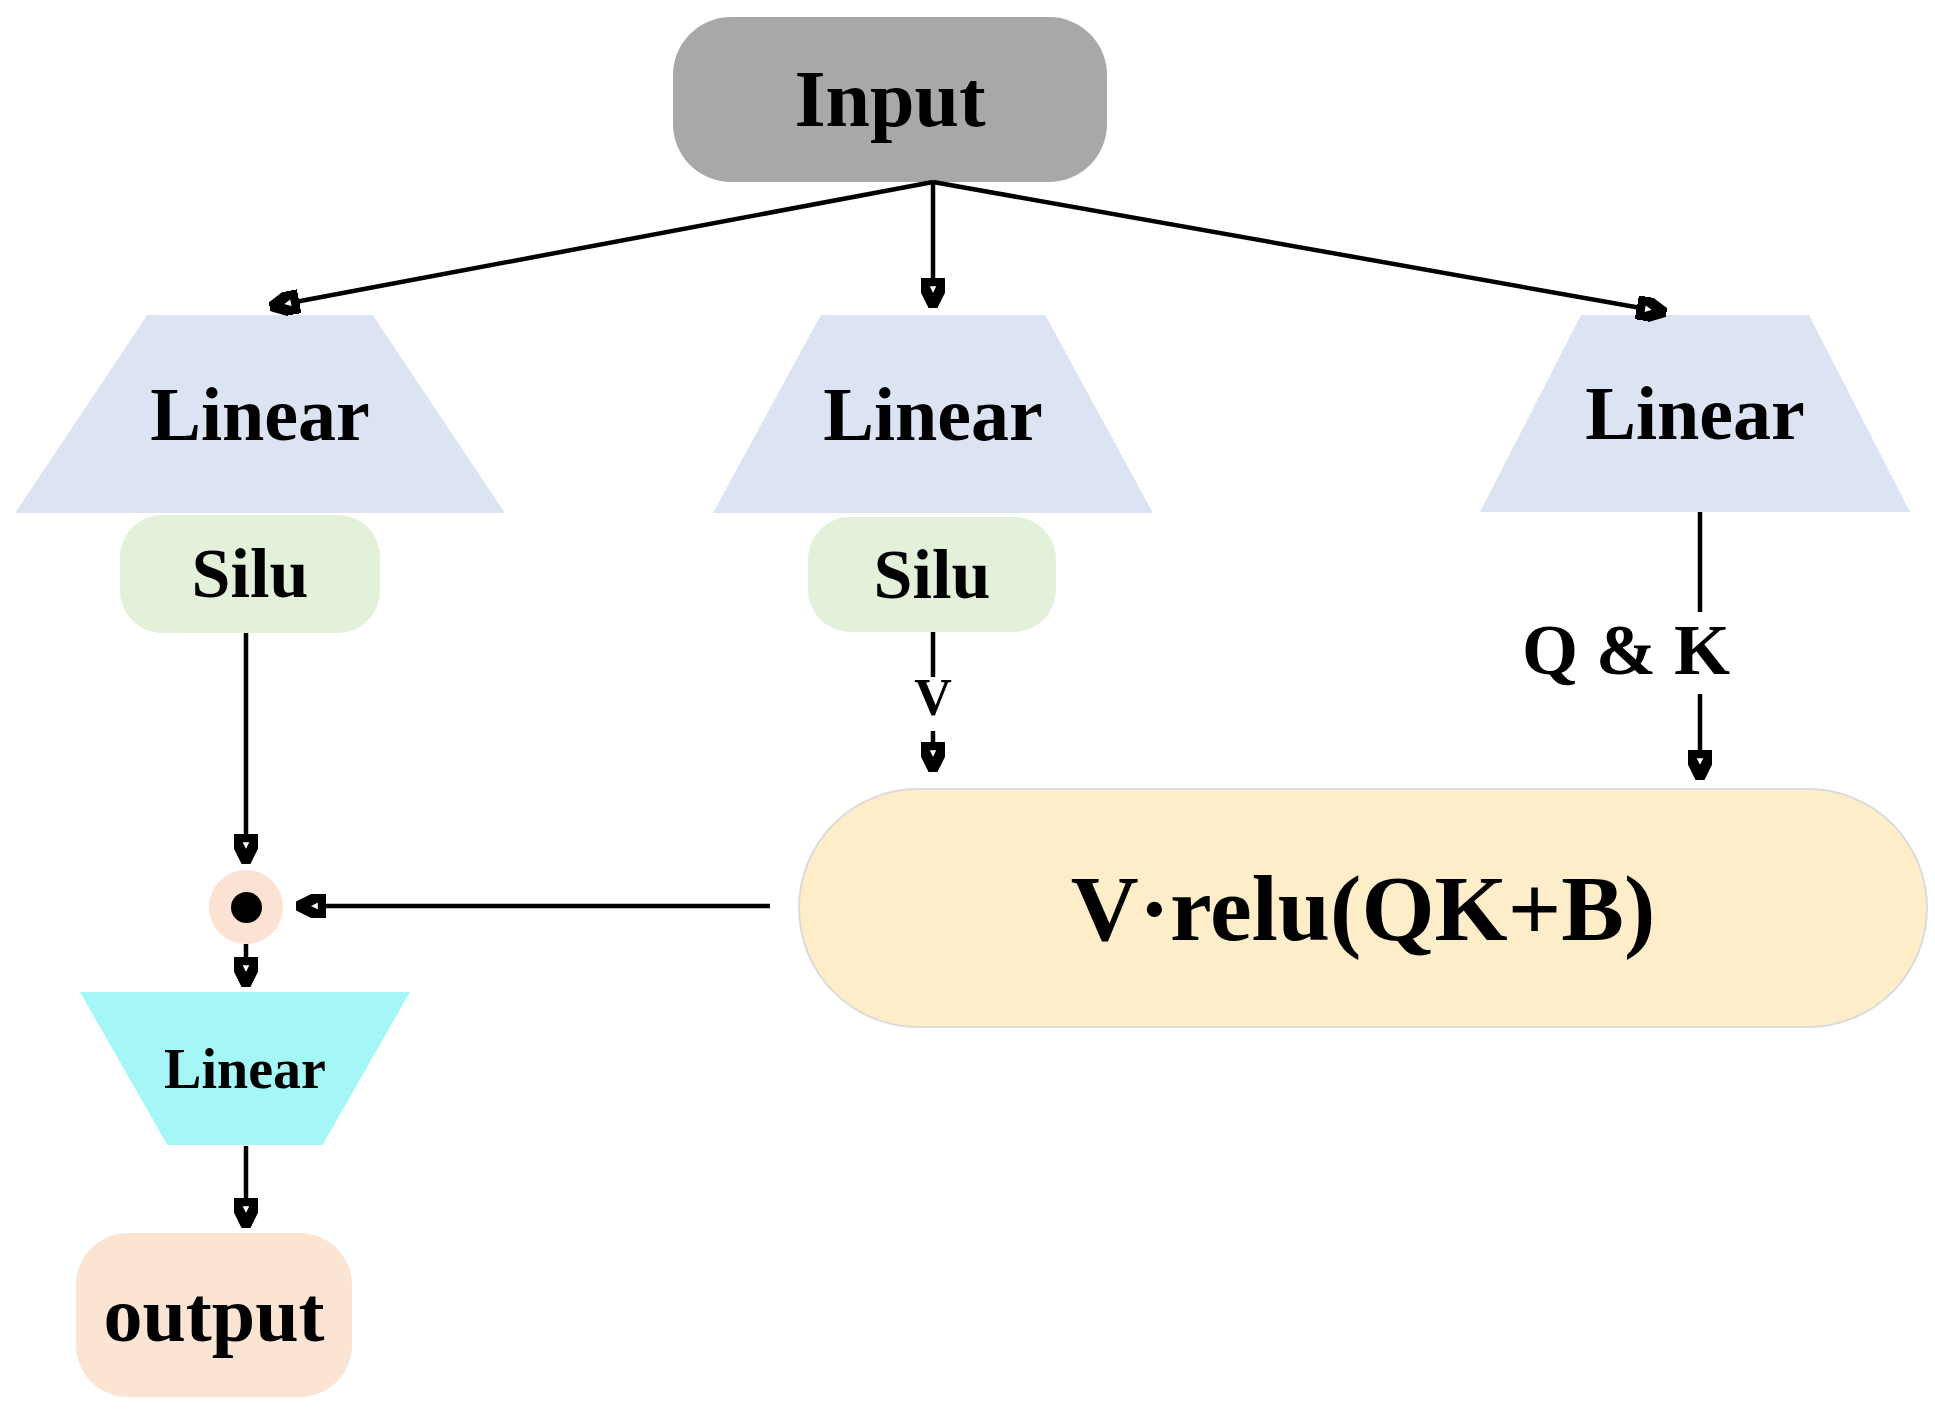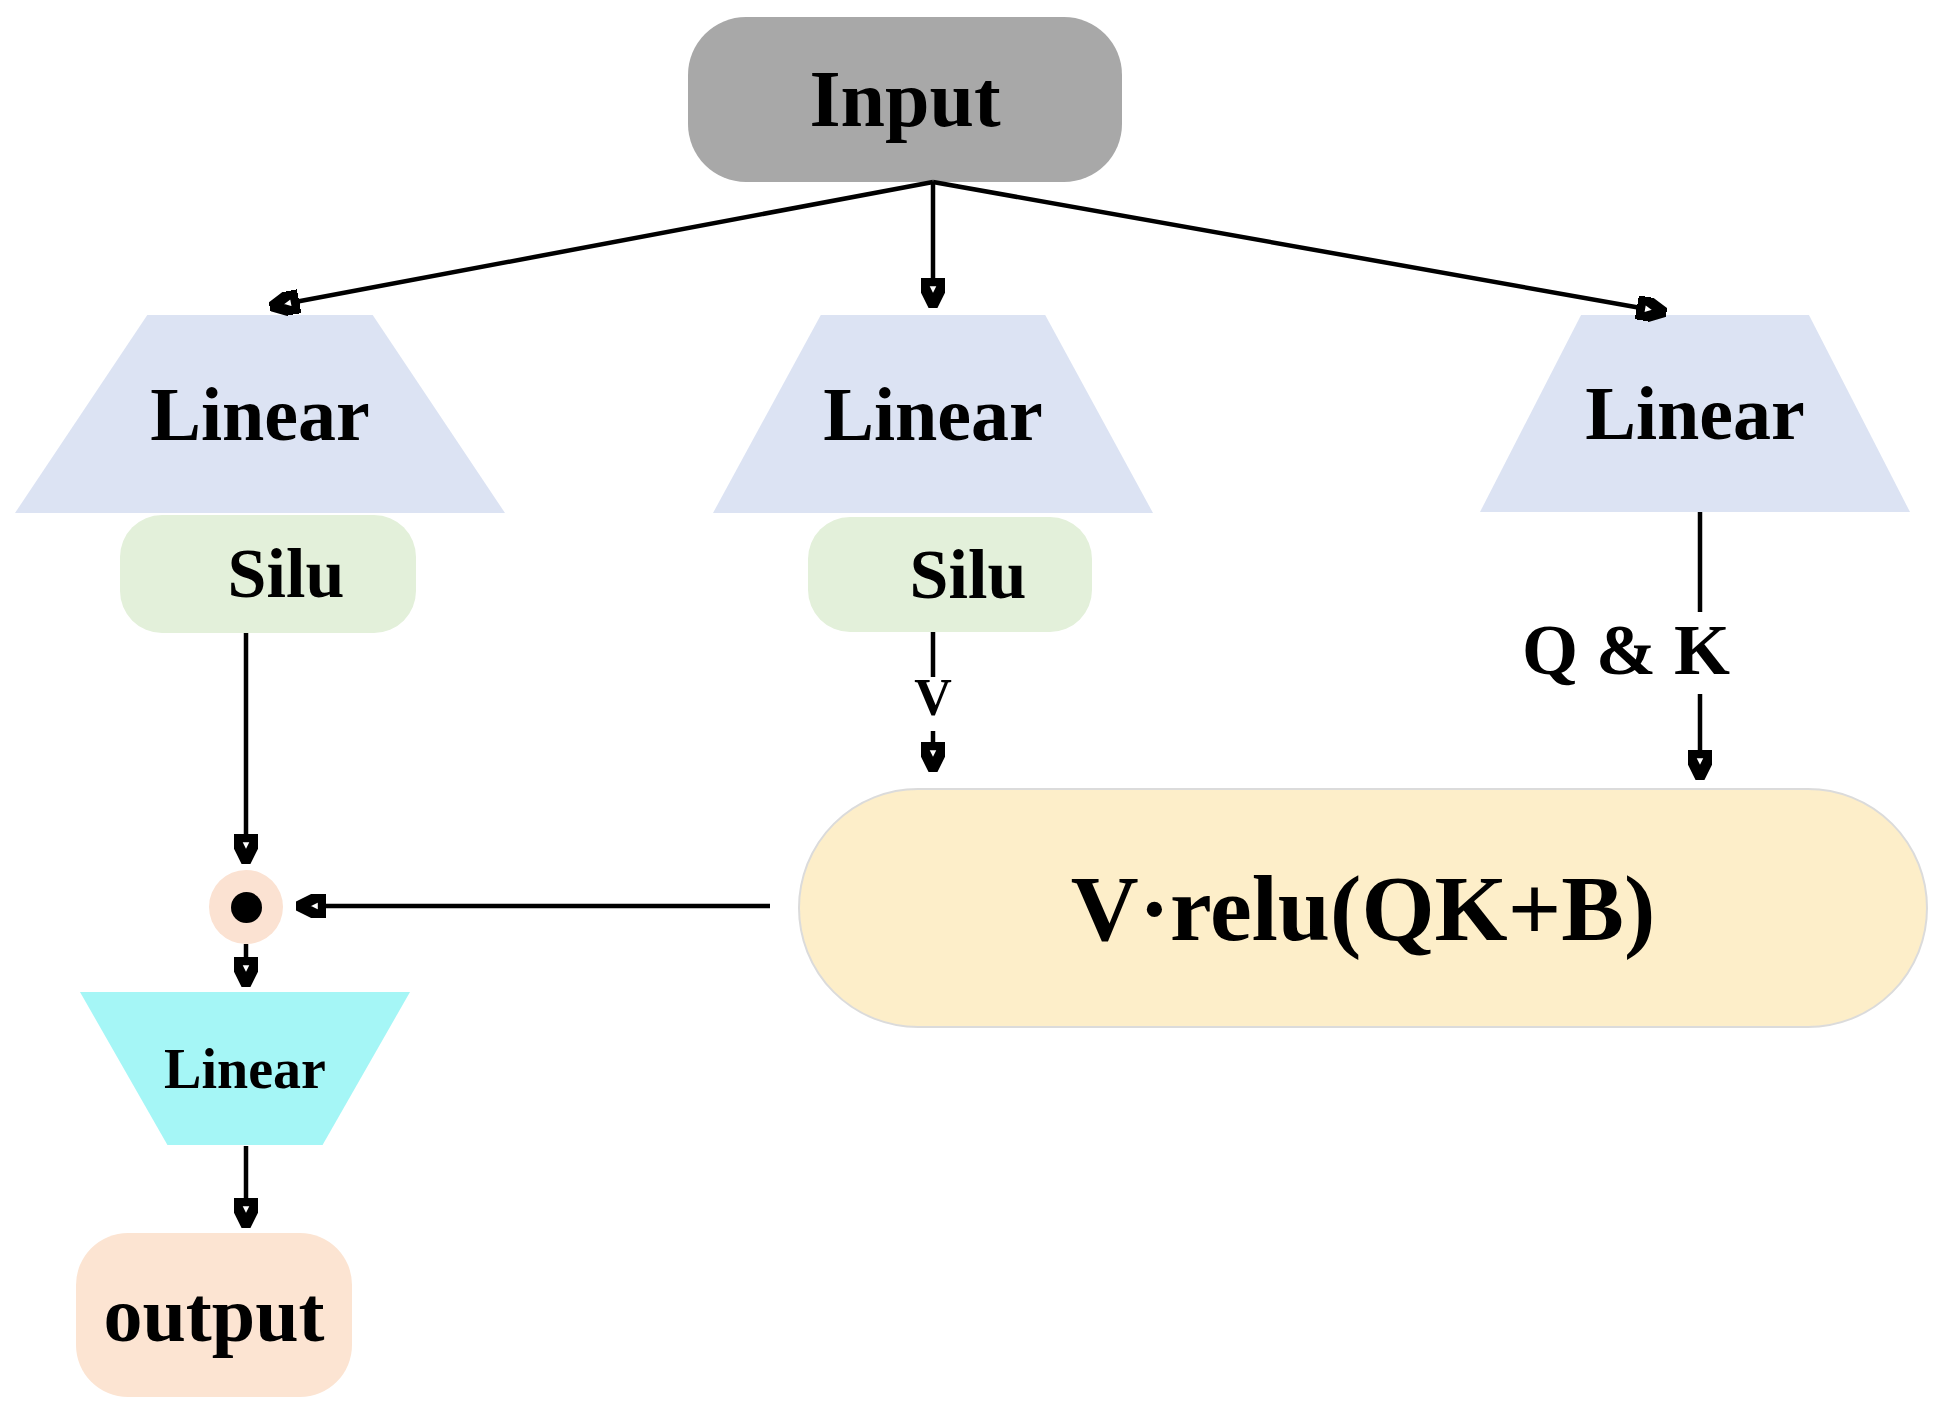--- a/index.html
+++ b/index.html
@@ -8,37 +8,37 @@
     width:1935px;height:1422px;
     background:#ffffff;
     font-family:"Liberation Serif","DejaVu Serif",serif;
     font-weight:700;
     color:var(--text_color,#000);
     overflow:hidden;
   }
   .node{position:absolute;display:flex;align-items:center;justify-content:center;text-align:center;}
 
   .input-node{
-    left:688px;top:17px;width:434px;height:165px;
+    left:673px;top:17px;width:434px;height:165px;
     background:var(--input_fill);border-radius:58px;
     font-size:80px;
   }
   .trap{
     background:var(--linear_fill);
     font-size:76px;
   }
   .trap-left{left:15px;top:315px;width:490px;height:198px;
     clip-path:polygon(27% 0,73% 0,100% 100%,0 100%);}
   .trap-mid{left:713px;top:315px;width:440px;height:198px;
     clip-path:polygon(24.5% 0,75.5% 0,100% 100%,0 100%);}
   .trap-right{left:1480px;top:315px;width:430px;height:197px;
     clip-path:polygon(23.5% 0,76.5% 0,100% 100%,0 100%);}
 
   .silu{
-    background:var(--silu_fill);border-radius:42px;font-size:70px;padding-left:36px;
+    background:var(--silu_fill);border-radius:42px;font-size:70px;
   }
   .silu-left{left:120px;top:515px;width:260px;height:118px;}
   .silu-mid{left:808px;top:517px;width:248px;height:115px;}
 
   .edge-label{position:absolute;font-size:60px;line-height:1;text-align:center;}
   .v-label{left:883px;top:672px;width:100px;font-size:52px;}
   .qk-label{left:1446px;top:614px;width:360px;font-size:72px;}
 
   .attention-node{
     left:798px;top:788px;width:1130px;height:240px;

